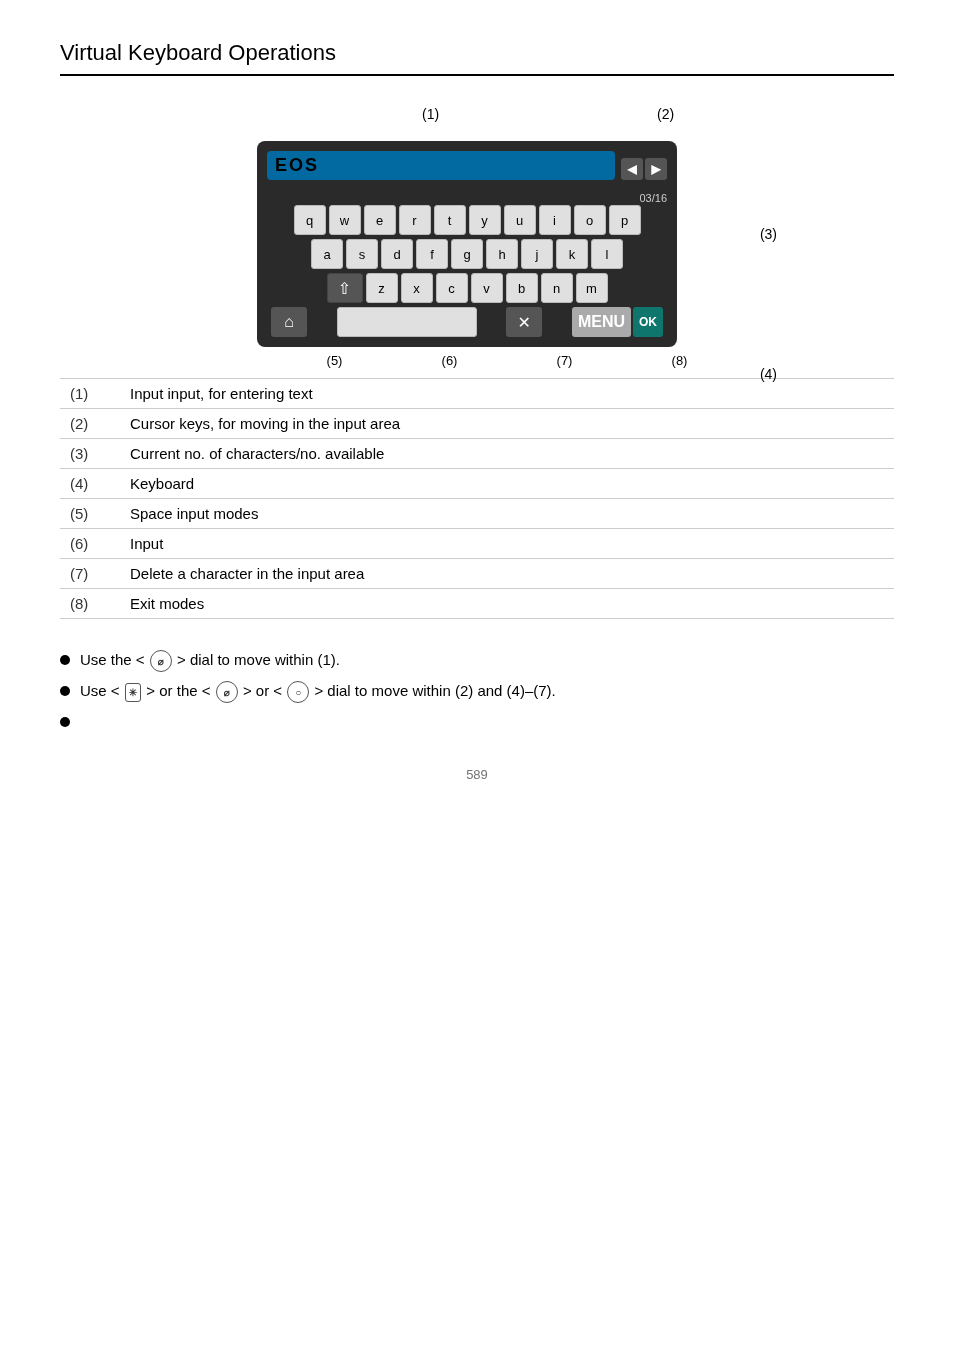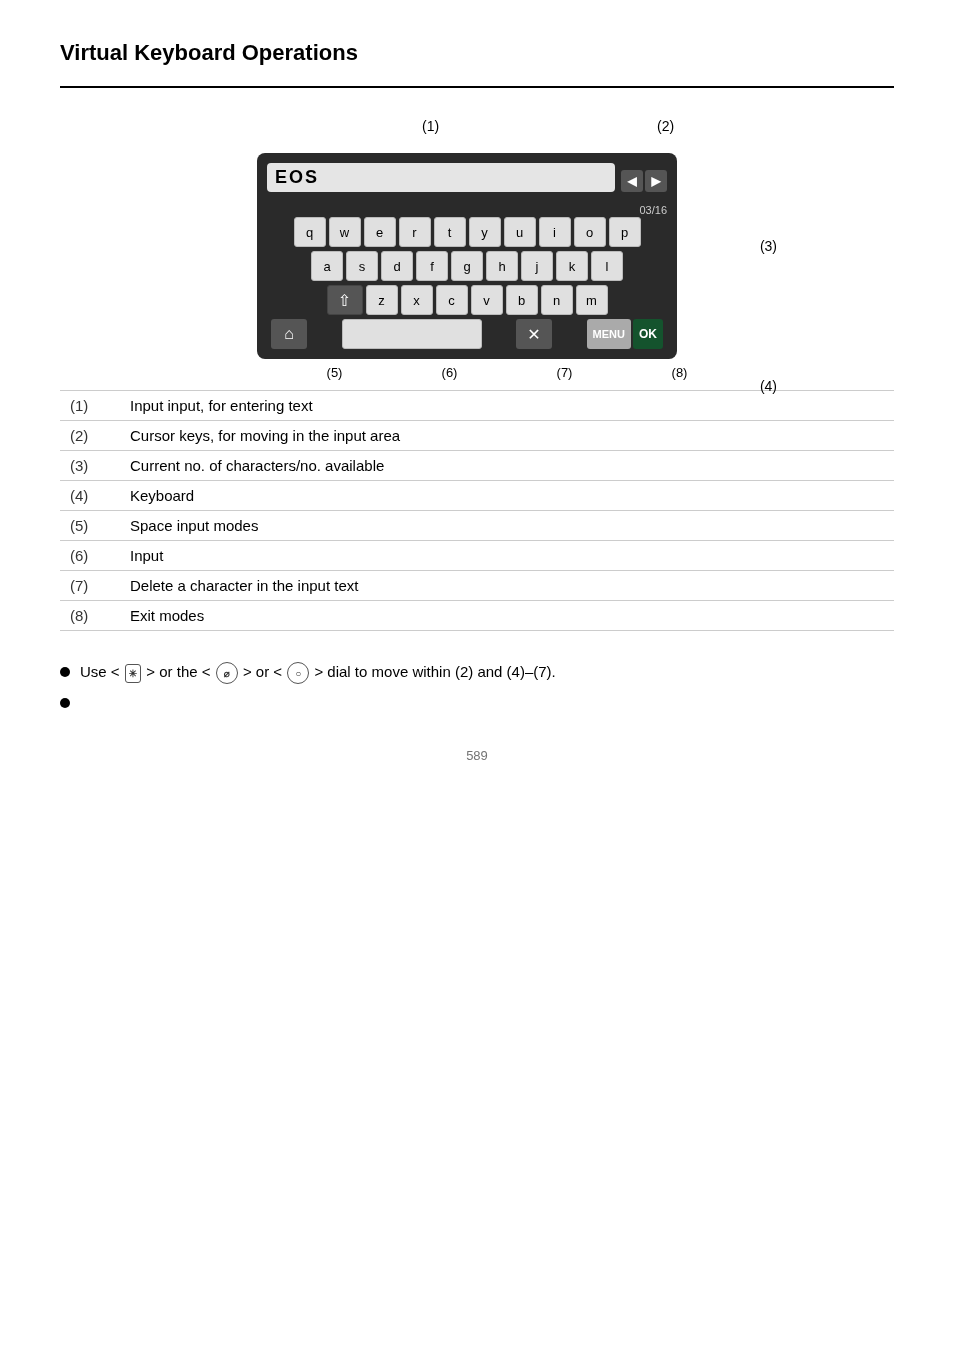--- a/index.html
+++ b/index.html
@@ -7,36 +7,36 @@
       font-family: Arial, sans-serif;
       background: #fff;
       color: #000;
       width: 954px;
       min-height: 1345px;
       padding: 40px 60px;
       font-size: 15px;
     }
     h1 {
       font-size: 22px;
-      font-weight: bold;
+      font-weight: normal;
       border-bottom: 2px solid #000;
-      padding-bottom: 20px;
+      padding-bottom: 8px;
       margin-bottom: 30px;
     }
     
     .keyboard-device {
       background: #2a2a2a;
       border-radius: 8px;
       padding: 10px;
       width: 420px;
       margin: 0 auto;
       position: relative;
     }
     .input-bar {
-      background: #e5e5e5;
+      background: #0369a1;
       border-radius: 4px;
       padding: 4px 8px;
       display: flex;
       justify-content: space-between;
       align-items: center;
       margin-bottom: 6px;
     }
     .input-text {
       font-size: 18px;
       font-weight: bold;
@@ -130,28 +130,28 @@
     .menu-ok-area {
       display: flex;
       gap: 2px;
       align-items: center;
     }
     .menu-btn {
       background: #aaa;
       color: #fff;
       border-radius: 3px;
       padding: 2px 6px;
-      font-size: 11px;
+      font-size: 16px;
       font-weight: bold;
       height: 30px;
       display: flex;
       align-items: center;
     }
     .ok-btn {
-      background: #14532d;
+      background: #0f766e;
       color: #fff;
       border-radius: 3px;
       padding: 2px 6px;
       font-size: 12px;
       font-weight: bold;
       height: 30px;
       display: flex;
       align-items: center;
     }
     
@@ -356,31 +356,37 @@
       <tr>
         <td>(5)</td>
         <td>Space input modes</td>
       </tr>
       <tr>
         <td>(6)</td>
         <td>Input</td>
       </tr>
       <tr>
         <td>(7)</td>
-        <td>Delete a character in the input text</td>
+        <td>Delete a character in the input area</td>
       </tr>
       <tr>
         <td>(8)</td>
         <td>Exit modes</td>
       </tr>
     </tbody>
 </table>
 
 <div class="bullets">
 
+  <div class="bullet-item">
+    <div class="bullet-dot"></div>
+    <div>
+      Use the &lt;&nbsp;<span style="display:inline-flex;align-items:center;justify-content:center;border:1.5px solid #555;border-radius:50%;font-size:10px;width:22px;height:22px;margin:0 1px;vertical-align:middle;font-weight:bold;color:#333;">⌀</span>&nbsp;&gt; dial to move within (1).
+    </div>
+  </div>
 
   <div class="bullet-item">
     <div class="bullet-dot"></div>
     <div>
       Use &lt;&nbsp;<span style="display:inline-flex;align-items:center;justify-content:center;border:1.5px solid #555;border-radius:3px;font-size:10px;padding:1px 3px;margin:0 1px;vertical-align:middle;font-weight:bold;color:#333;">✳</span>&nbsp;&gt; or the &lt;&nbsp;<span style="display:inline-flex;align-items:center;justify-content:center;border:1.5px solid #555;border-radius:50%;font-size:10px;width:22px;height:22px;margin:0 1px;vertical-align:middle;font-weight:bold;color:#333;">⌀</span>&nbsp;&gt; or &lt;&nbsp;<span style="display:inline-flex;align-items:center;justify-content:center;border:1.5px solid #555;border-radius:50%;font-size:10px;width:22px;height:22px;margin:0 1px;vertical-align:middle;font-weight:bold;color:#333;">○</span>&nbsp;&gt; dial to move within (2) and (4)–(7).
     </div>
   </div>
 
   <div class="bullet-item">
     <div class="bullet-dot"></div>

